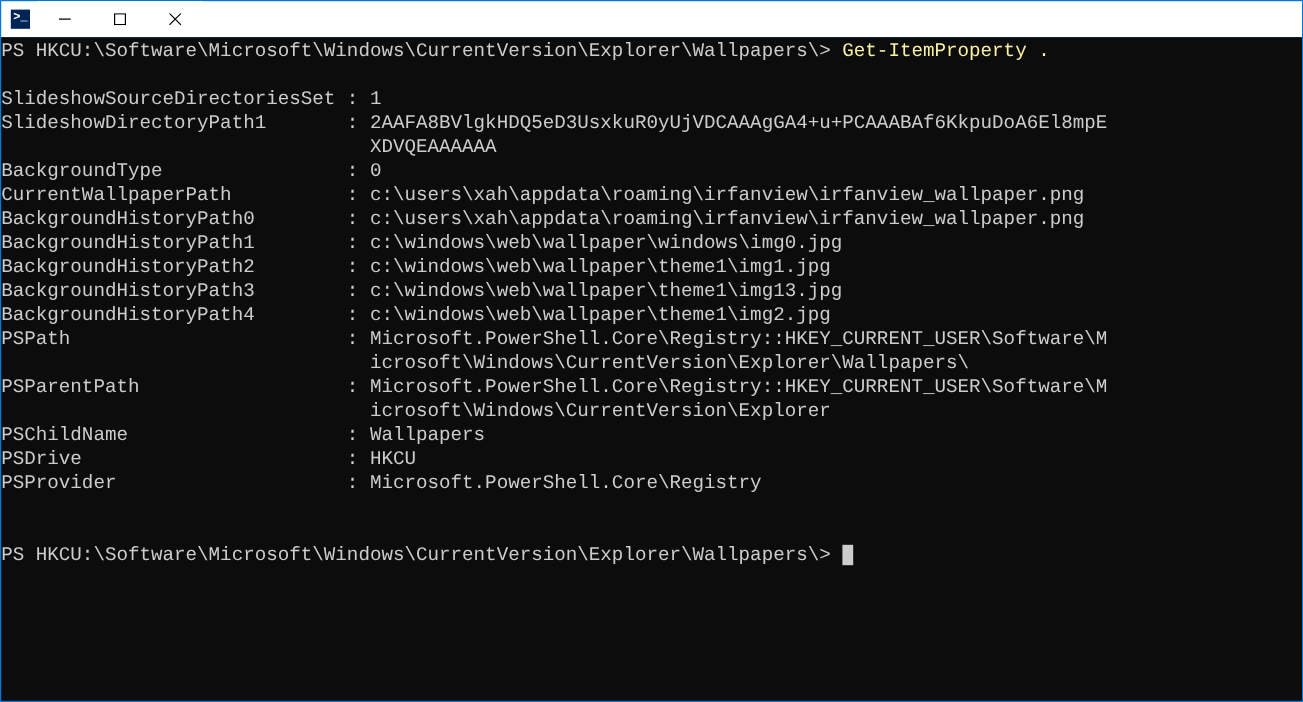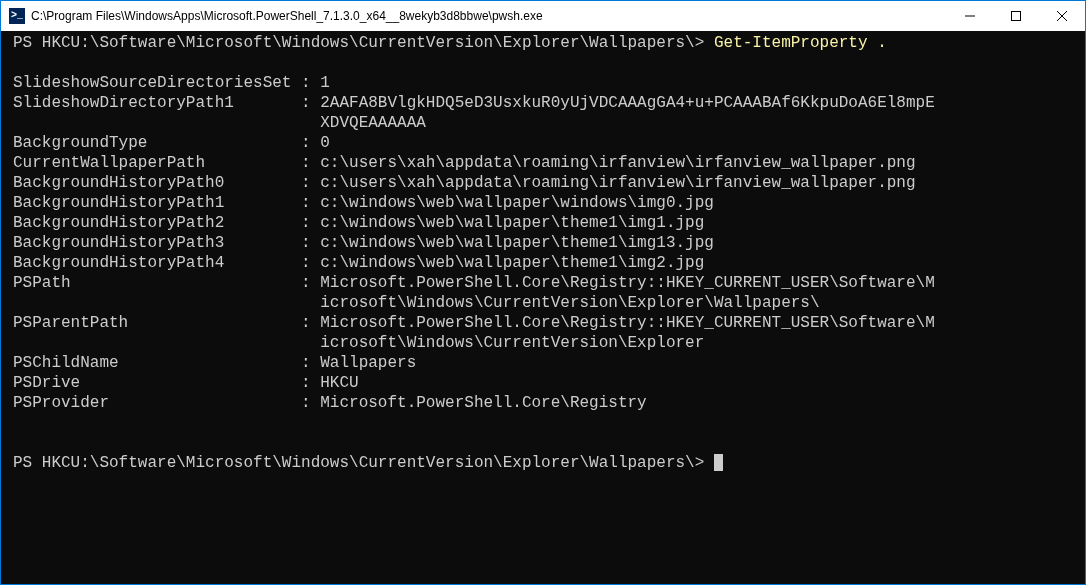--- a/index.html
+++ b/index.html
@@ -69,21 +69,21 @@
     .titlebar-btn svg {
       width: 10px;
       height: 10px;
     }
     .titlebar-btn.close {
       background: #ffffff;
     }
     .terminal {
       flex: 1;
       background: #0c0c0c;
-      padding: 2px 12px;
+      padding: 2px 0;
       font-size: 16px;
       line-height: 20px;
       color: #cccccc;
       overflow: hidden;
       white-space: pre;
       font-family: Consolas, 'Courier New', monospace;
     }
     .prompt-path {
       color: #cccccc;
     }
@@ -103,21 +103,20 @@
     }
   </style>
 </head>
 <body>
 
 <div class="window">
   <div class="titlebar">
     <div class="titlebar-icon">
       <span class="titlebar-icon-inner">&gt;_</span>
     </div>
-    <div class="titlebar-text">C:\Program Files\WindowsApps\Microsoft.PowerShell_7.1.3.0_x64__8wekyb3d8bbwe\pwsh.exe</div>
     <div class="titlebar-buttons">
       <div class="titlebar-btn">
         <svg viewBox="0 0 10 10">
             <line x1="0" y1="5" x2="10" y2="5" stroke="#000" stroke-width="1"></line>
           </svg>
       </div>
       <div class="titlebar-btn">
         <svg viewBox="0 0 10 10">
             <rect x="0.5" y="0.5" width="9" height="9" fill="none" stroke="#000" stroke-width="1"></rect>
           </svg>

